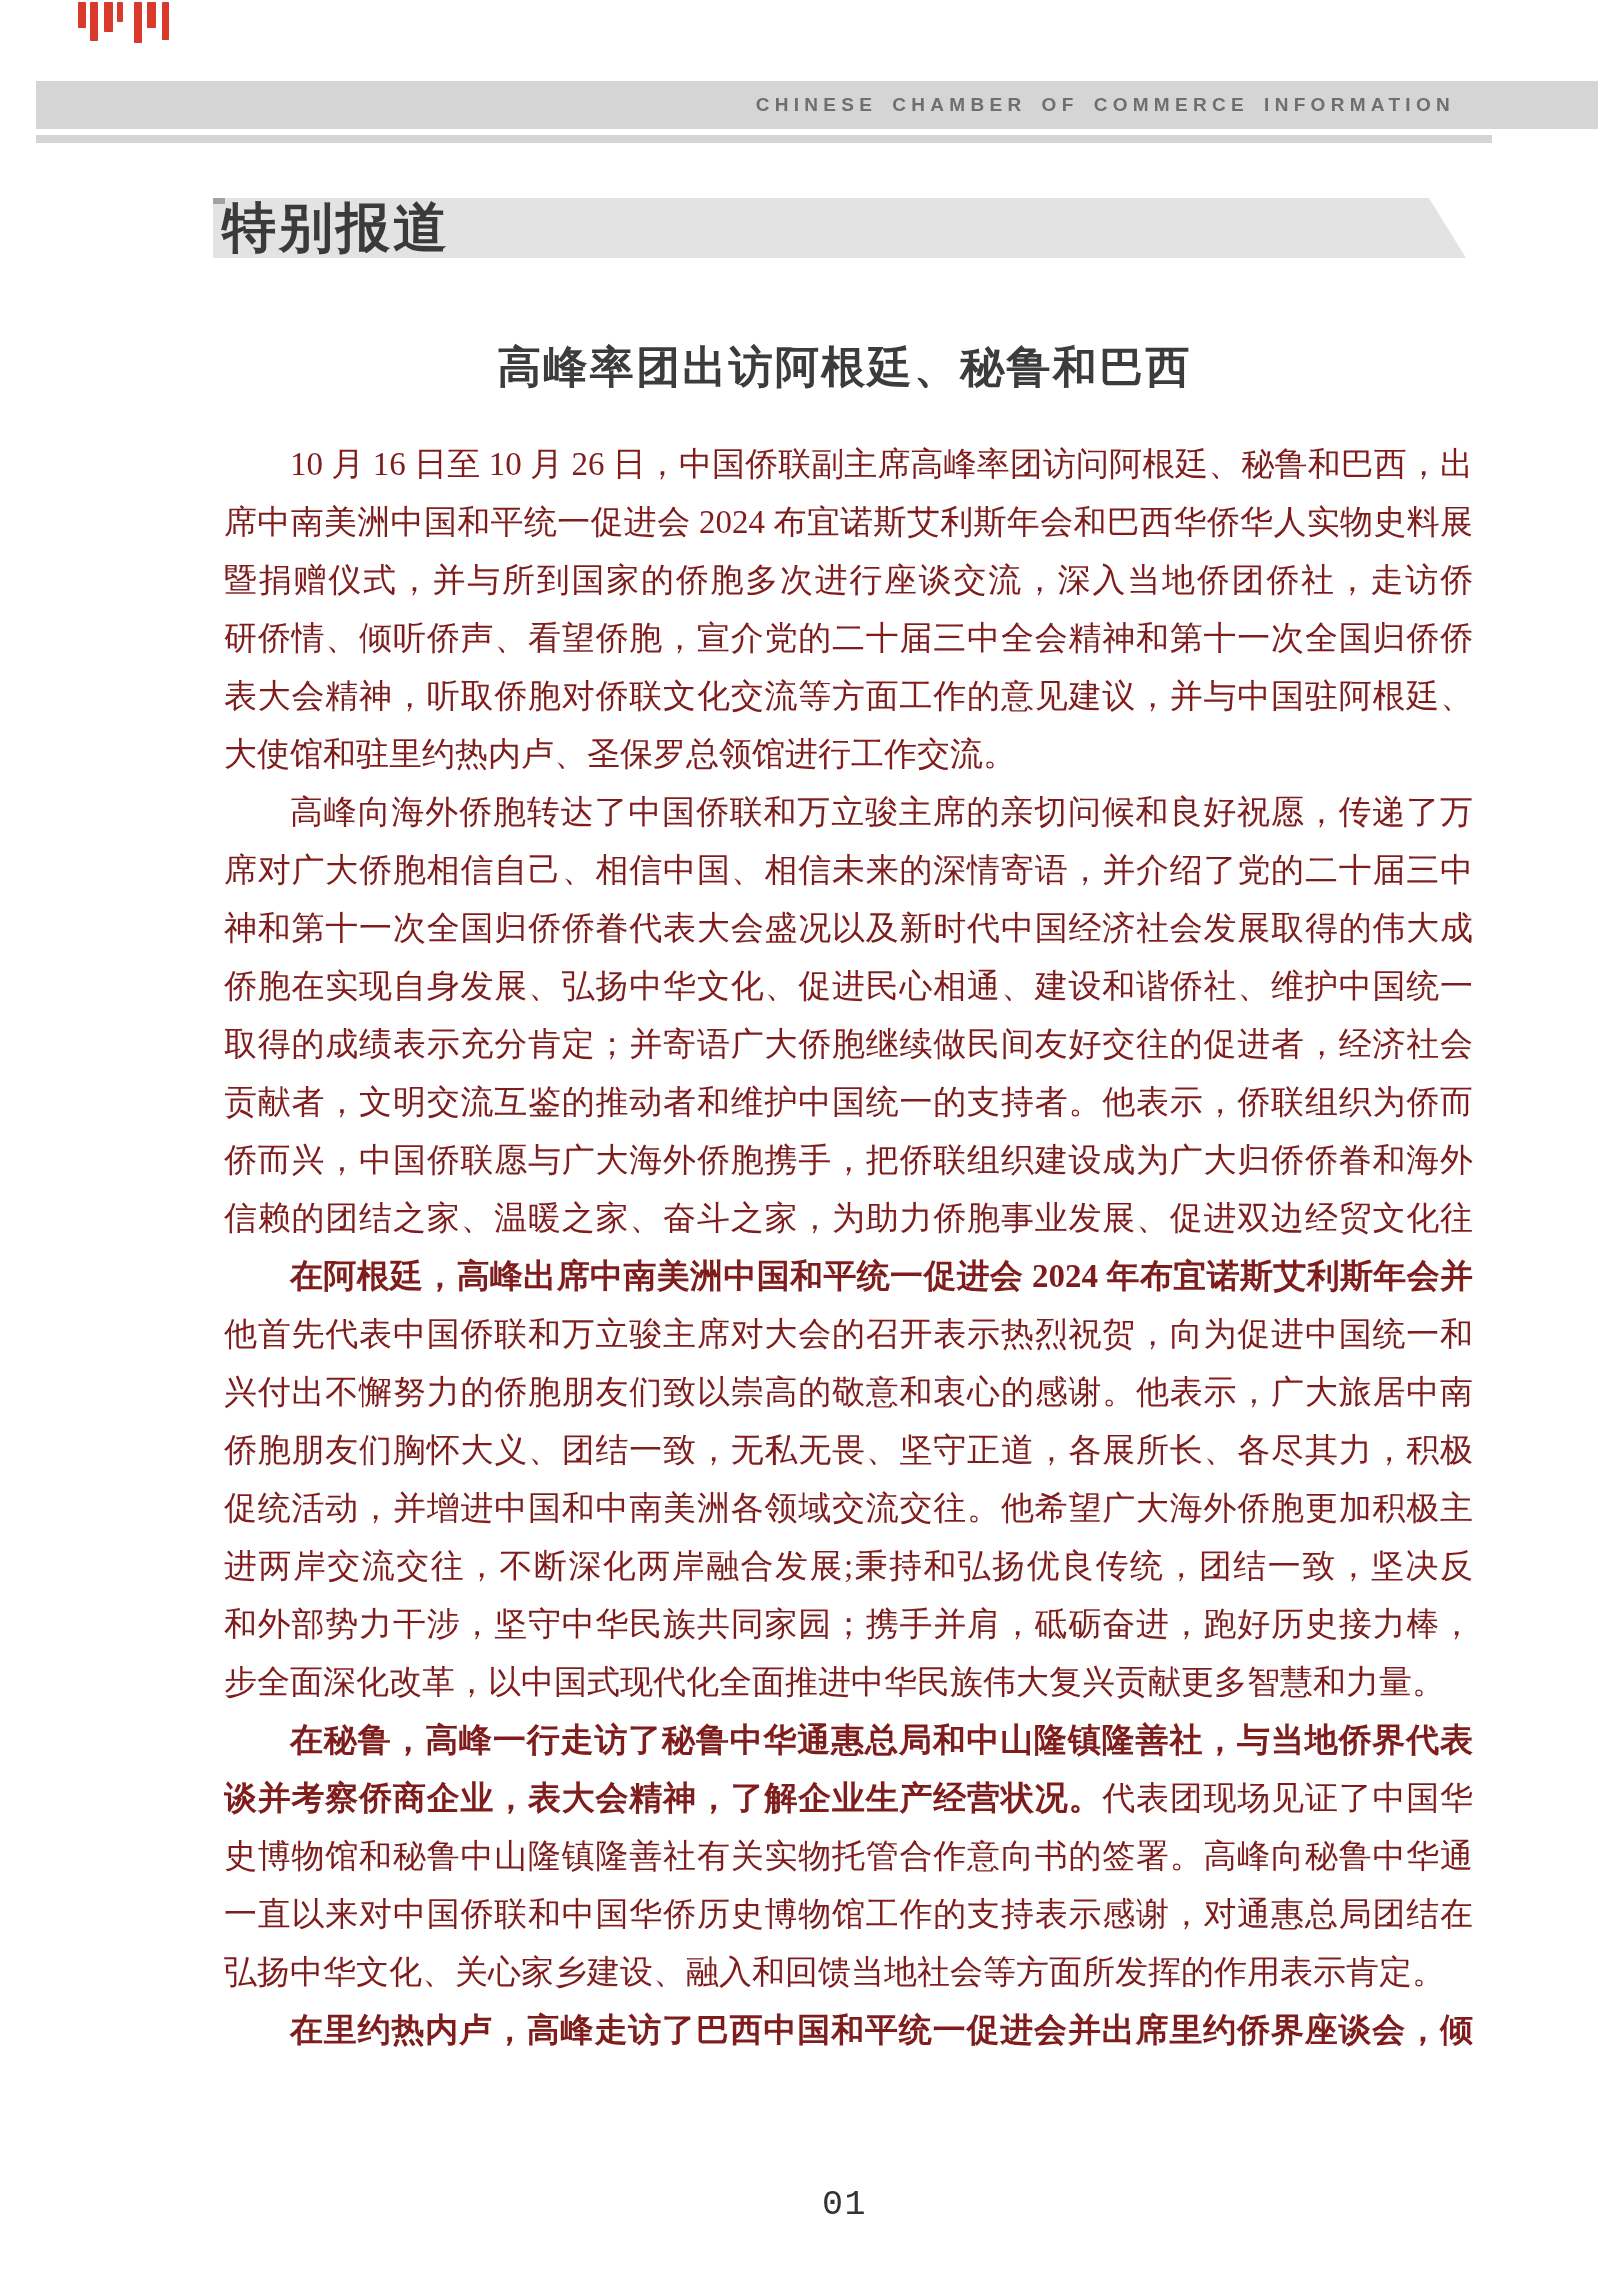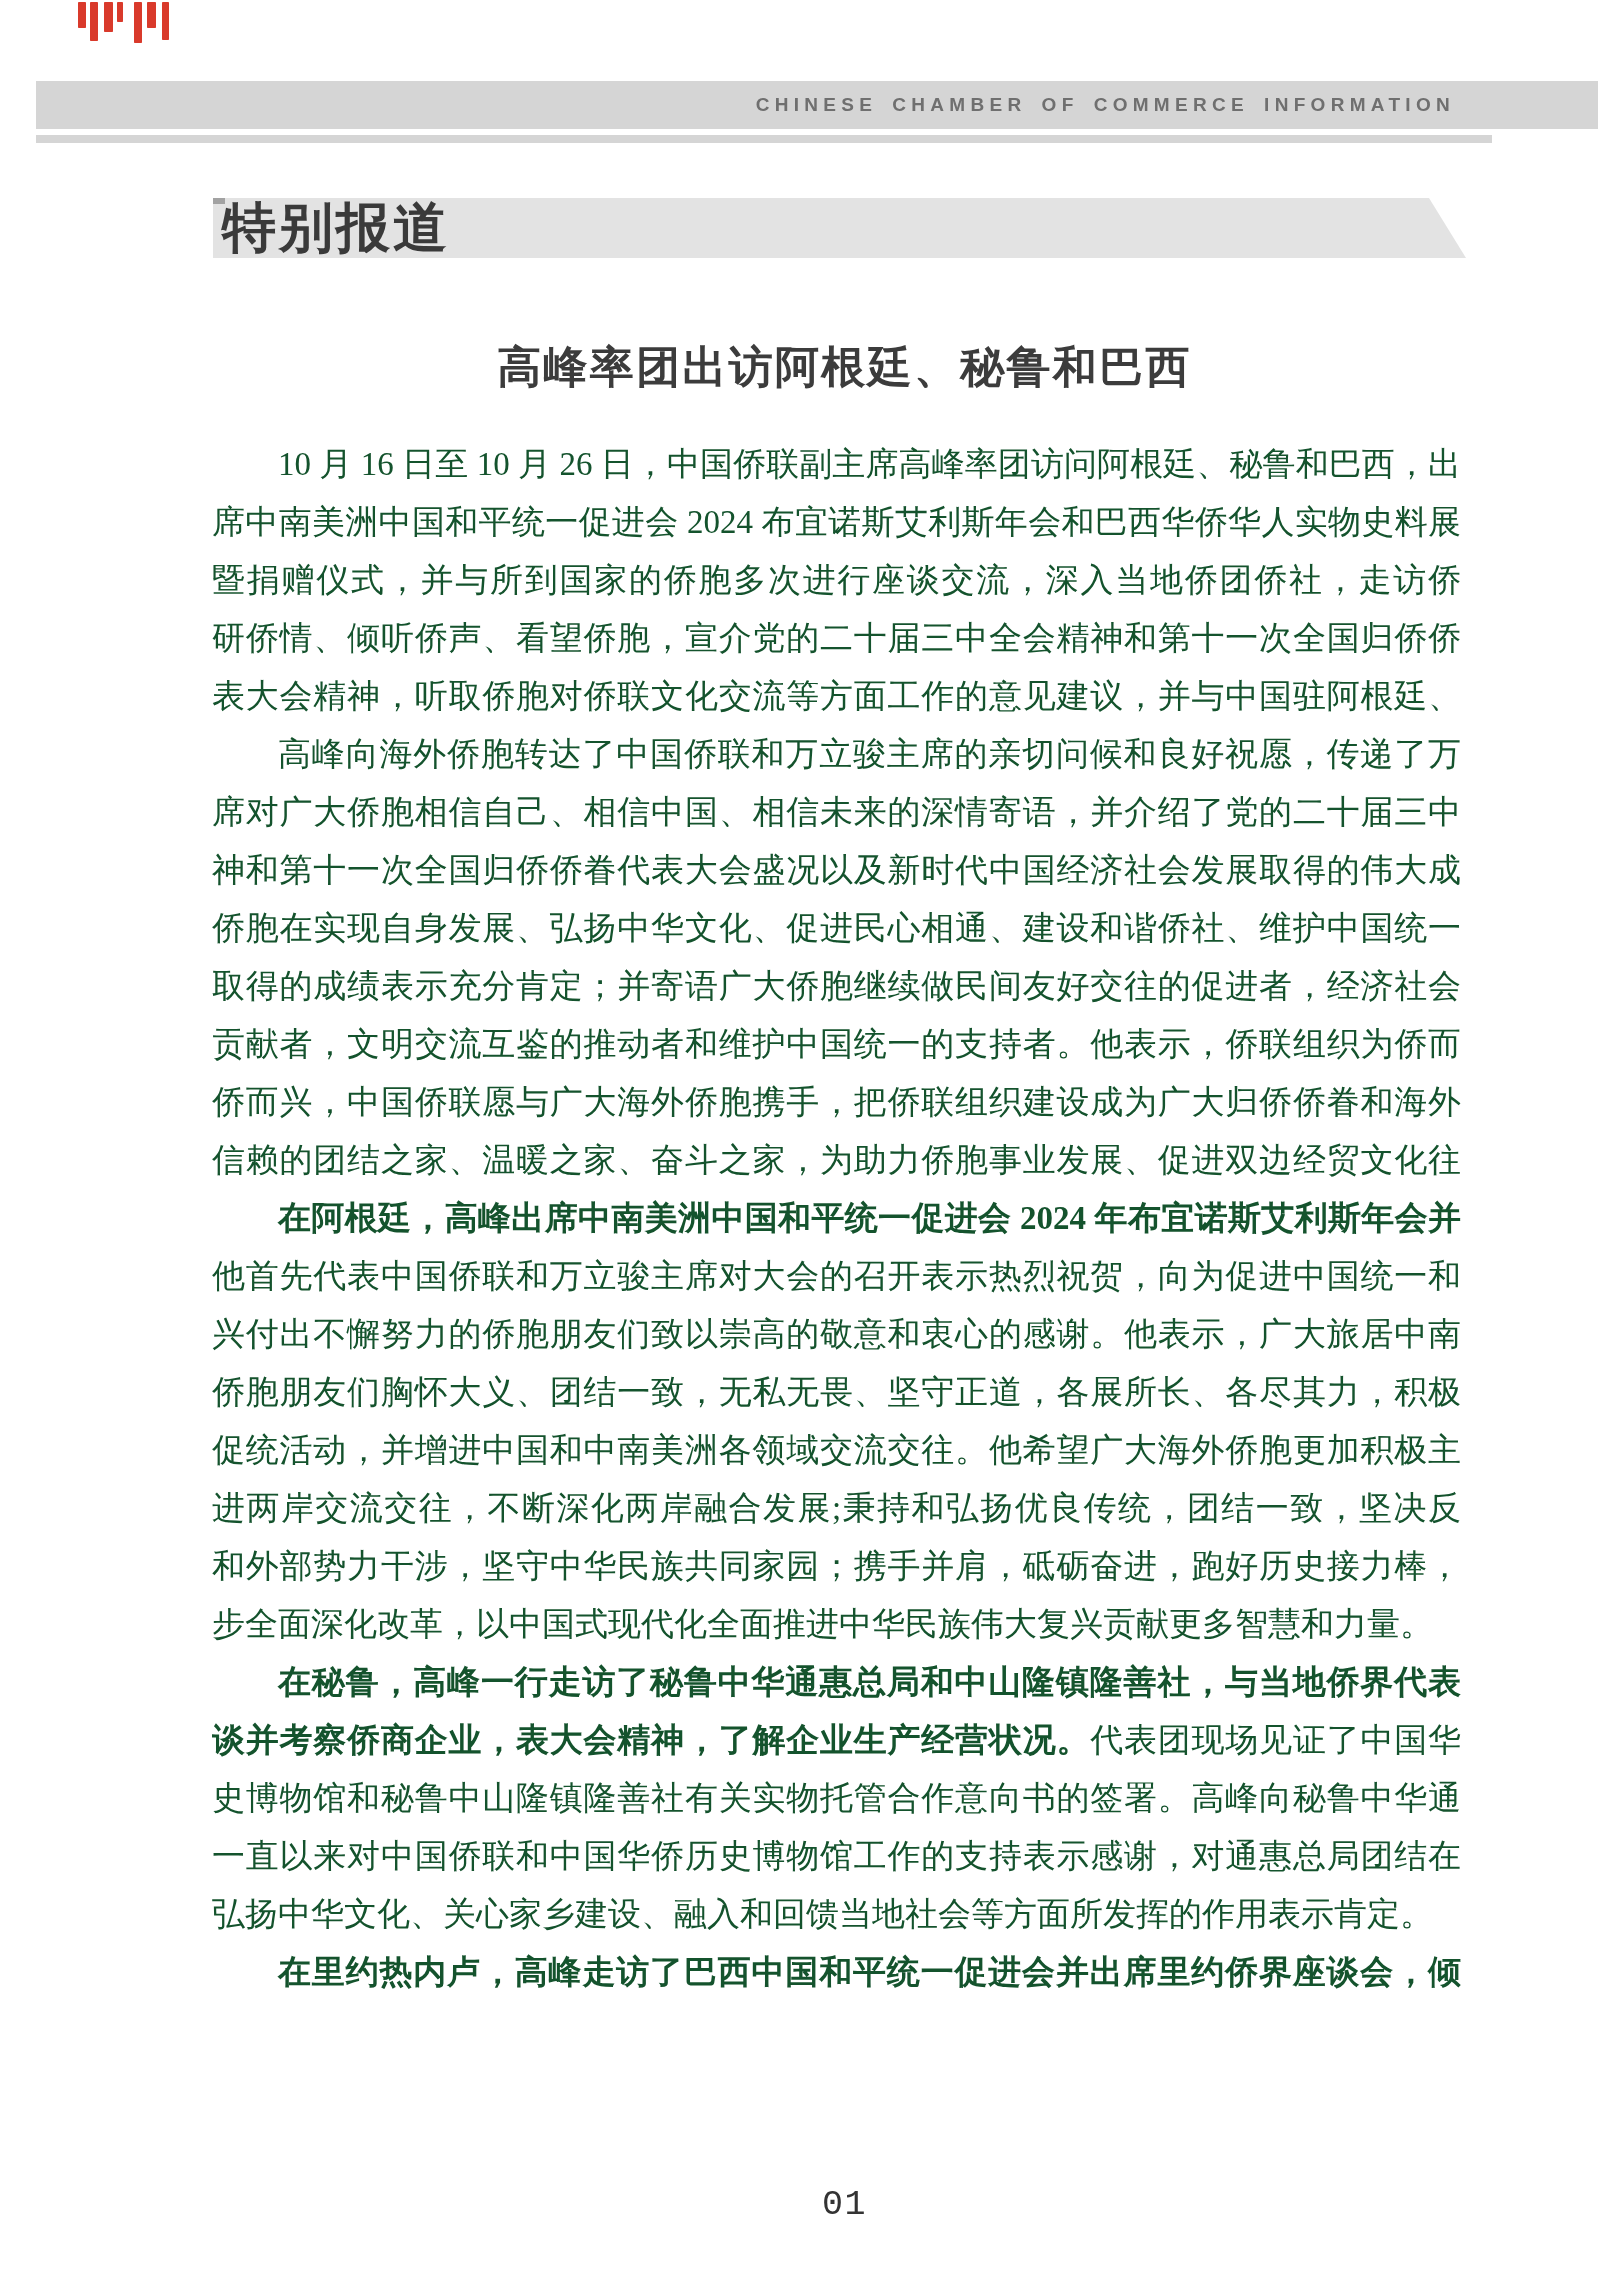--- a/index.html
+++ b/index.html
@@ -32,21 +32,21 @@
   .section-notch{position:absolute;left:0;top:0;width:12px;height:6px;background:#a2a2a2;}
   .section-label{font-family:"Liberation Serif","DejaVu Serif",serif;font-weight:bold;
                  font-size:54px;letter-spacing:3px;padding-left:9px;color:#3a3a3a;}
 
   
   .title{position:absolute;left:0;top:338px;width:100%;text-align:center;
          font-family:Liberation Sans, sans-serif;font-weight:bold;
          font-size:44px;letter-spacing:2.3px;color:#3c3c3c;}
 
   
-  .article-body{position:absolute;left:176px;top:435px;width:1249px;color:#14532d;}
+  .article-body{position:absolute;left:188px;top:435px;width:1249px;color:#7f1d1d;}
   .line{height:58px;line-height:58px;font-size:33px;overflow:hidden;
         text-align:justify;text-align-last:justify;}
   .line.lastline{text-align-last:left;}
   .line.indent{padding-left:66px;box-sizing:border-box;}
   .line .b{font-weight:bold;}
 
   
   .page-num{position:absolute;left:0;top:2185px;width:100%;text-align:center;
             font-family:Liberation Mono, monospace;font-size:35px;
             letter-spacing:1.5px;color:#333333;}
@@ -77,20 +77,21 @@
   </div>
 
   <h1 class="title" style="margin:0;">高峰率团出访阿根廷、秘鲁和巴西</h1>
 
   <div class="article-body">
       <div class="line indent"><span>10 月 16 日至 10 月 26 日，中国侨联副主席高峰率团访问阿根廷、秘鲁和巴西，出</span></div>
       <div class="line"><span>席中南美洲中国和平统一促进会 2024 布宜诺斯艾利斯年会和巴西华侨华人实物史料展示</span></div>
       <div class="line"><span>暨捐赠仪式，并与所到国家的侨胞多次进行座谈交流，深入当地侨团侨社，走访侨企、调</span></div>
       <div class="line"><span>研侨情、倾听侨声、看望侨胞，宣介党的二十届三中全会精神和第十一次全国归侨侨眷代</span></div>
       <div class="line"><span>表大会精神，听取侨胞对侨联文化交流等方面工作的意见建议，并与中国驻阿根廷、秘鲁</span></div>
+      <div class="line lastline"><span>大使馆和驻里约热内卢、圣保罗总领馆进行工作交流。</span></div>
       <div class="line indent"><span>高峰向海外侨胞转达了中国侨联和万立骏主席的亲切问候和良好祝愿，传递了万立骏主</span></div>
       <div class="line"><span>席对广大侨胞相信自己、相信中国、相信未来的深情寄语，并介绍了党的二十届三中全会精</span></div>
       <div class="line"><span>神和第十一次全国归侨侨眷代表大会盛况以及新时代中国经济社会发展取得的伟大成就。对</span></div>
       <div class="line"><span>侨胞在实现自身发展、弘扬中华文化、促进民心相通、建设和谐侨社、维护中国统一等方面</span></div>
       <div class="line"><span>取得的成绩表示充分肯定；并寄语广大侨胞继续做民间友好交往的促进者，经济社会发展的</span></div>
       <div class="line"><span>贡献者，文明交流互鉴的推动者和维护中国统一的支持者。他表示，侨联组织为侨而建，因</span></div>
       <div class="line"><span>侨而兴，中国侨联愿与广大海外侨胞携手，把侨联组织建设成为广大归侨侨眷和海外侨胞可</span></div>
       <div class="line"><span>信赖的团结之家、温暖之家、奋斗之家，为助力侨胞事业发展、促进双边经贸文化往来，增</span></div>
       <div class="line indent"><span class="b">在阿根廷，高峰出席中南美洲中国和平统一促进会 2024 年布宜诺斯艾利斯年会并致辞。</span></div>
       <div class="line"><span>他首先代表中国侨联和万立骏主席对大会的召开表示热烈祝贺，向为促进中国统一和民族复</span></div>

